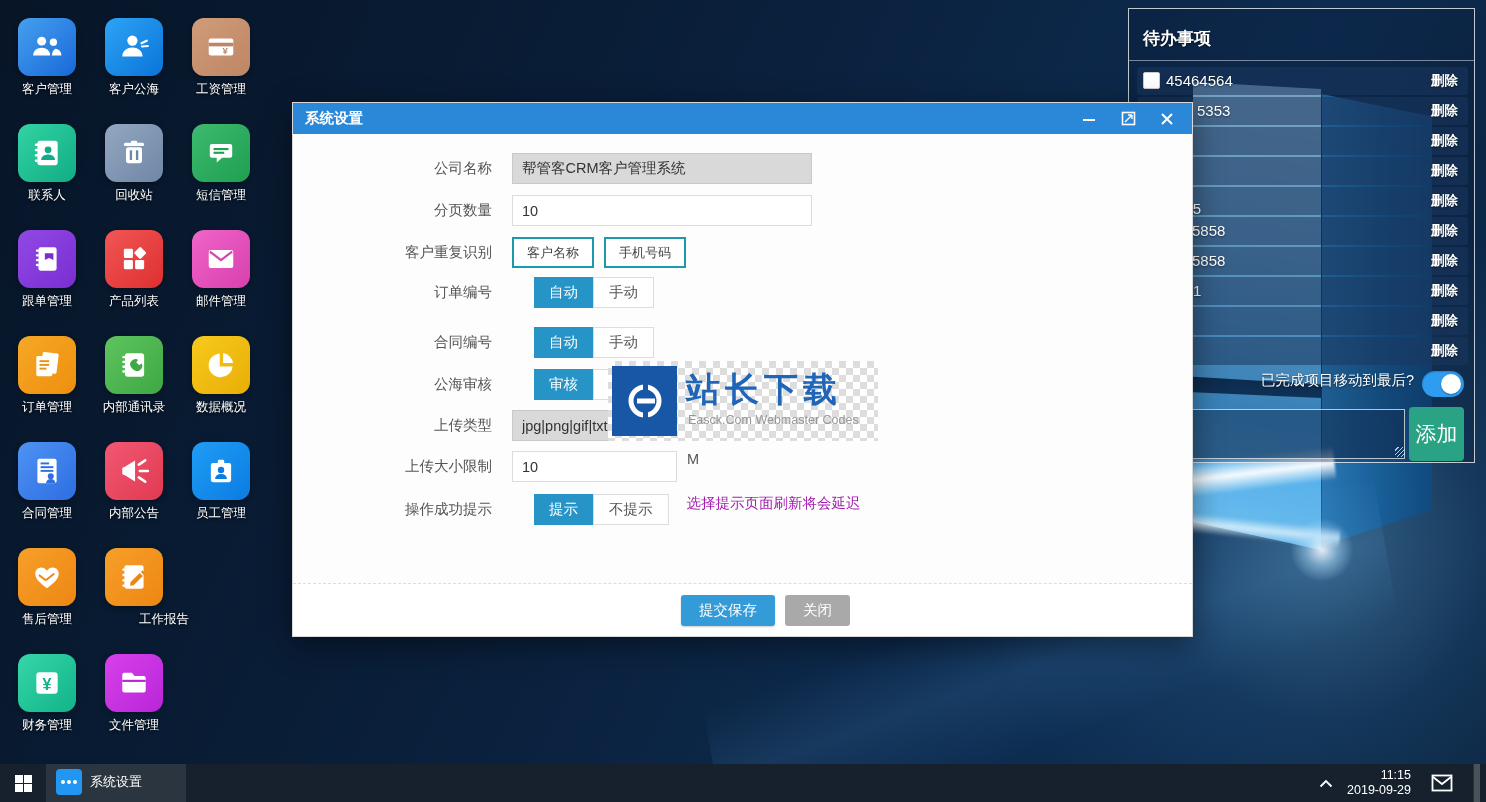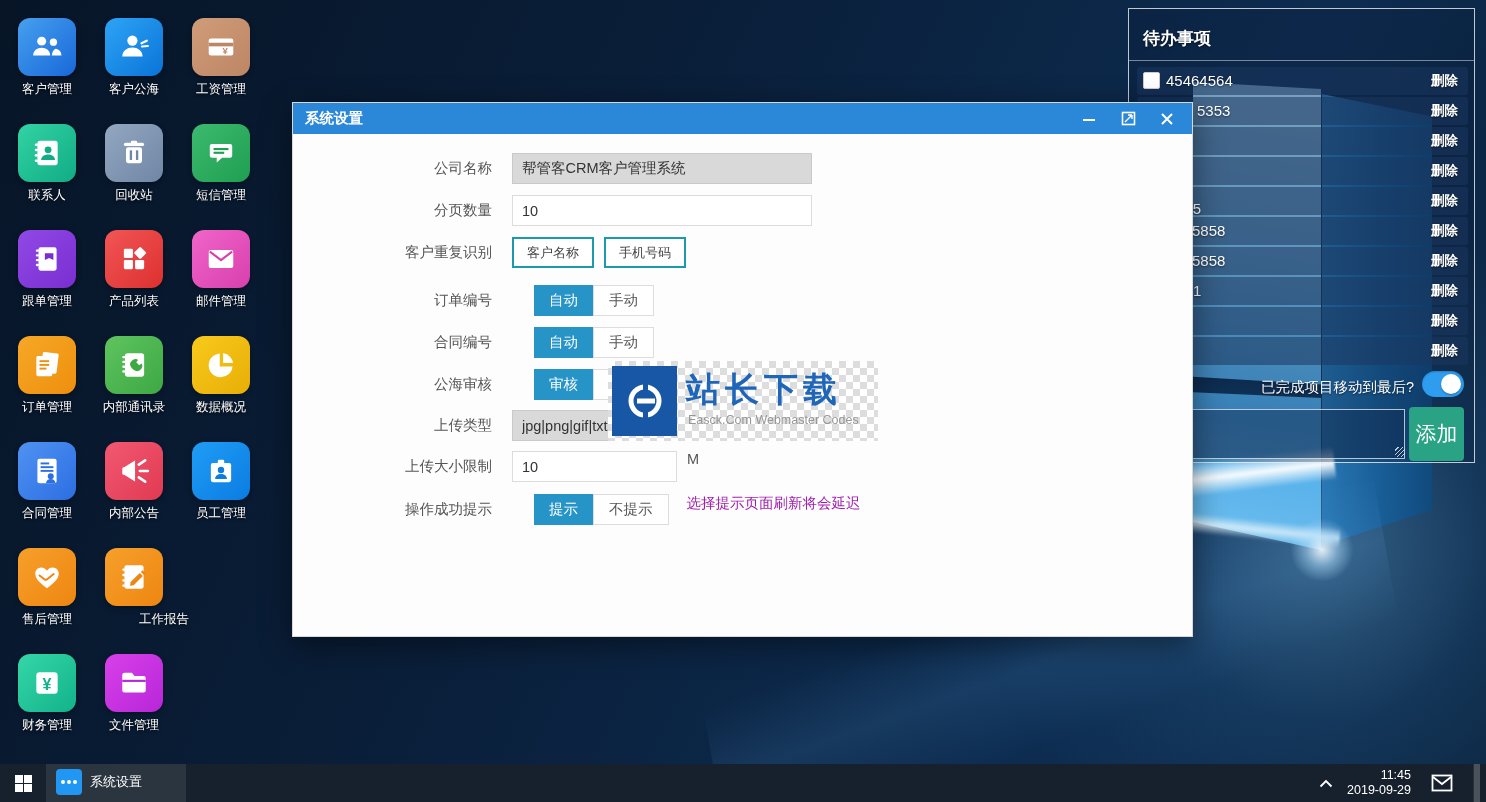--- a/index.html
+++ b/index.html
@@ -20,21 +20,21 @@
   .tile svg{width:32px;height:32px;}
   .tile-label{position:absolute;width:110px;text-align:center;color:#fff;font-size:12.5px;text-shadow:0 1px 3px rgba(0,0,0,.9);cursor:pointer;}
   
   .todo{position:absolute;left:1128px;top:8px;width:347px;height:455px;background:rgba(12,30,58,.28);border:1px solid rgba(255,255,255,.75);}
   .todo-title{position:absolute;left:14px;top:18px;font-size:17px;font-weight:bold;color:#fff;text-shadow:0 1px 2px rgba(0,0,0,.6);}
   .todo-sep{position:absolute;left:0;top:51px;width:100%;border-top:1px solid rgba(255,255,255,.45);}
   .todo-row{position:absolute;left:8px;width:331px;height:28px;background:rgba(28,55,95,.55);border-radius:3px;color:#fff;}
   .todo-check{position:absolute;left:6px;top:5px;width:17px;height:17px;background:#fff;border:1px solid #ccc;border-radius:2px;cursor:pointer;}
   .todo-text{position:absolute;top:0;line-height:28px;font-size:15px;text-shadow:0 1px 2px rgba(0,0,0,.5);}
   .todo-del{position:absolute;right:10px;top:0;line-height:28px;font-size:13.5px;font-weight:600;cursor:pointer;text-shadow:0 1px 2px rgba(0,0,0,.6);}
-  .todo-toggle-row{position:absolute;right:10px;top:362px;display:flex;align-items:flex-end;gap:8px;}
+  .todo-toggle-row{position:absolute;right:10px;top:362px;display:flex;align-items:flex-start;gap:8px;}
   .todo-toggle-label{color:#fff;font-size:14.5px;text-shadow:0 1px 2px rgba(0,0,0,.6);}
   .toggle{position:relative;width:42px;height:26px;background:#2e9df0;border-radius:13px;cursor:pointer;box-shadow:inset 0 1px 2px rgba(0,0,0,.2);}
   .toggle-knob{position:absolute;right:3px;top:3px;width:20px;height:20px;background:#fff;border-radius:50%;box-shadow:0 1px 2px rgba(0,0,0,.3);}
   .todo-textarea{position:absolute;left:12px;top:400px;width:264px;height:50px;background:rgba(18,40,75,.45);border:1px solid rgba(255,255,255,.7);resize:none;color:#fff;font-size:13px;padding:4px 6px;}
   .ta-grip{position:absolute;left:266px;top:438px;width:10px;height:10px;background:repeating-linear-gradient(135deg,transparent 0 2px,rgba(255,255,255,.75) 2px 3px);cursor:nwse-resize;}
   .todo-add{position:absolute;right:10px;top:398px;width:55px;height:54px;background:#2aa385;border:none;border-radius:4px;color:#fff;font-size:21px;cursor:pointer;font-family:inherit;}
   
   .dialog{position:absolute;left:292px;top:102px;width:901px;height:535px;background:#fdfdfd;border:1px solid #d8d8d8;box-shadow:0 8px 30px rgba(0,0,0,.45);}
   .dlg-titlebar{position:absolute;left:0;top:0;width:100%;height:31px;background:#2b87d8;display:flex;align-items:center;}
   .dlg-title{color:#fff;font-size:14.5px;font-weight:bold;margin-left:12px;}
@@ -363,21 +363,21 @@
           <input class="inp" value="10" style="">
         </span>
     </div>
     <div class="frow" style="top:134px">
       <span class="flabel">客户重复识别</span>
       <span class="fctl">
         <button class="obtn">客户名称</button>
         <button class="obtn">手机号码</button>
       </span>
     </div>
-    <div class="frow" style="top:182px">
+    <div class="frow" style="top:174px">
       <span class="flabel">订单编号</span>
       <span class="fctl">
           <span class="seg">
         <span class="on">自动</span>
         <span class="off">手动</span>
       </span>
         </span>
     </div>
     <div class="frow" style="top:224px">
       <span class="flabel">合同编号</span>
@@ -414,20 +414,24 @@
       <span class="flabel">操作成功提示</span>
       <span class="fctl">
         <span class="seg">
           <span class="on">提示</span>
           <span class="off">不提示</span>
         </span>
         <span class="hint">选择提示页面刷新将会延迟</span>
       </span>
     </div>
 
+    <div class="dlg-footer">
+      <button class="btn btn-submit">提交保存</button>
+      <button class="btn btn-close">关闭</button>
+    </div>
   </section>
 
   <div class="wm">
     <span class="wm-logo">
       <svg width="44" height="44" viewBox="0 0 44 44">
           <circle cx="22" cy="22" r="14" fill="none" stroke="#fff" stroke-width="5"></circle>
           <rect x="20" y="2" width="5" height="12" fill="#1857a6"></rect>
           <rect x="20" y="30" width="5" height="12" fill="#1857a6"></rect>
           <rect x="14" y="19.5" width="18" height="5" fill="#fff"></rect>
         </svg>
@@ -453,21 +457,21 @@
         </span>
       <span class="app-label">系统设置</span>
     </span>
     <span class="tray">
       <span class="chev">
         <svg width="14" height="9" viewBox="0 0 14 9">
             <path d="M1.5 7.5 L7 2 L12.5 7.5" stroke="#fff" stroke-width="1.8" fill="none"></path>
           </svg>
       </span>
       <span class="clock">
-        <div>11:45</div>
+        <div>11:15</div>
         <div>2019-09-29</div>
       </span>
       <span class="mail">
         <svg width="22" height="18" viewBox="0 0 22 18">
             <rect x="1.5" y="1.5" width="19" height="15" fill="none" stroke="#fff" stroke-width="1.8"></rect>
             <path d="M2 3 L11 10 L20 3" fill="none" stroke="#fff" stroke-width="1.8"></path>
           </svg>
       </span>
       <span class="showdesk"></span>
     </span>

